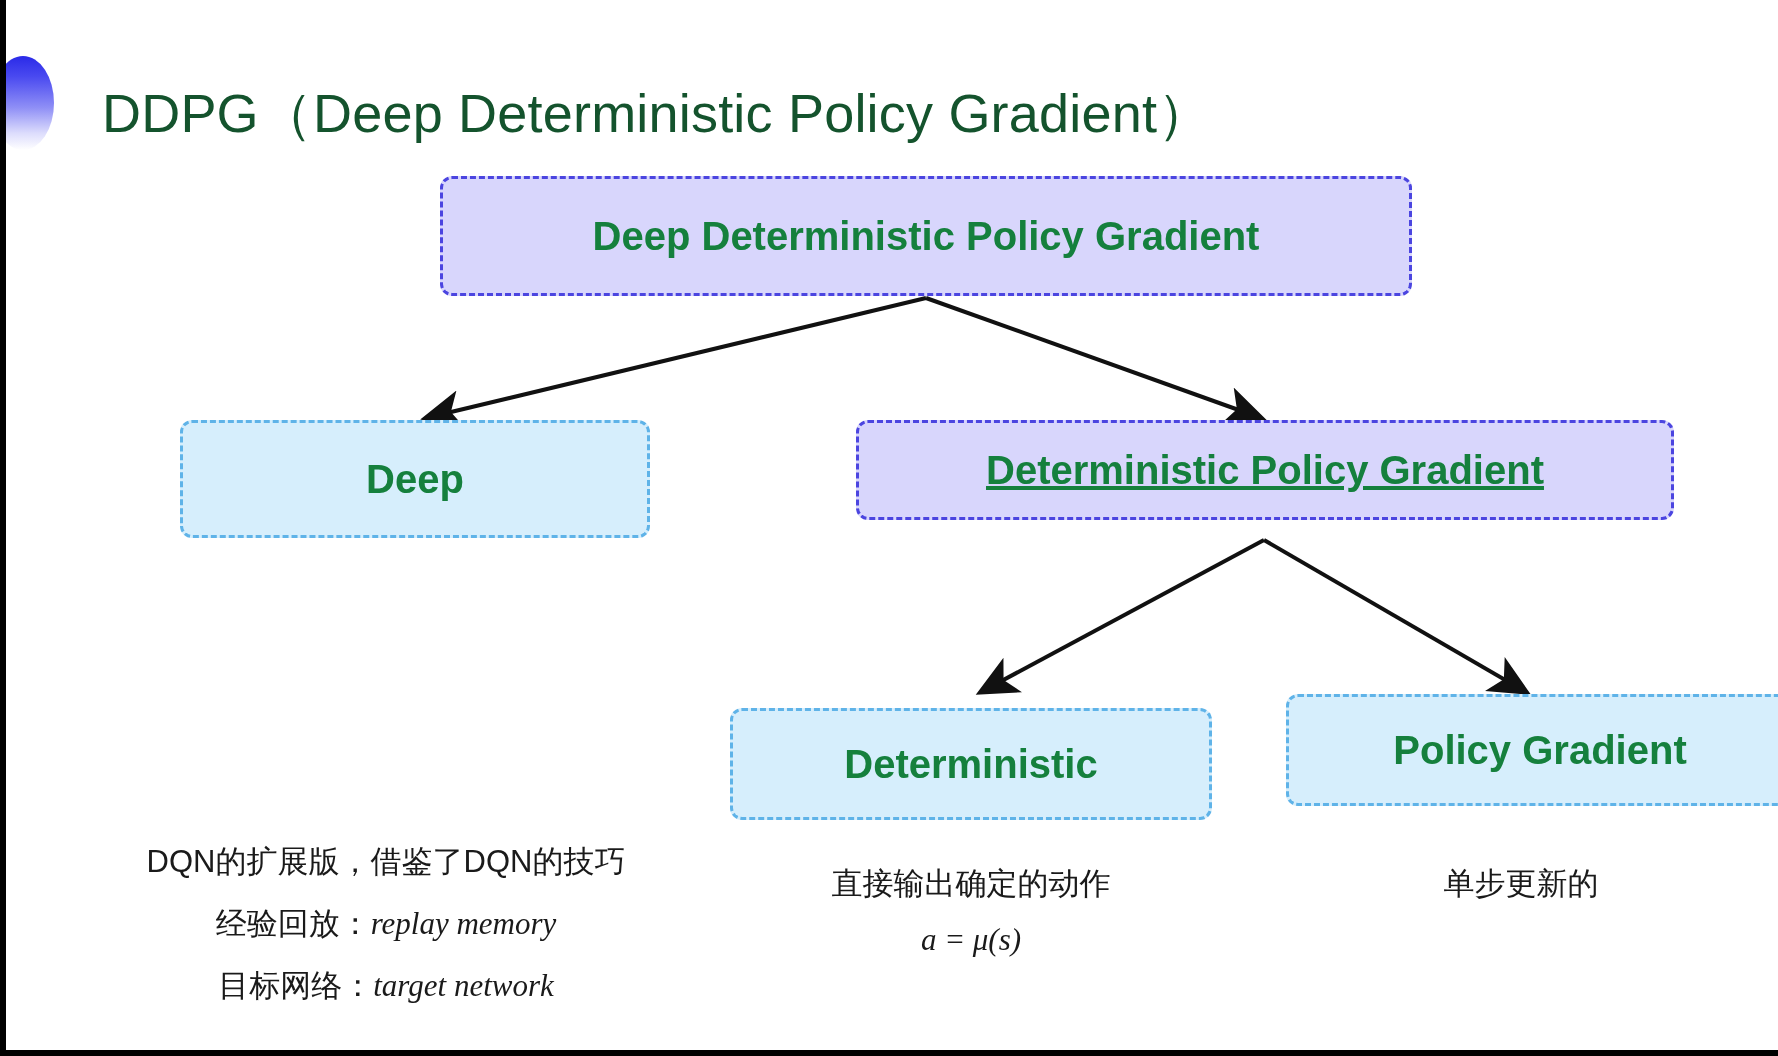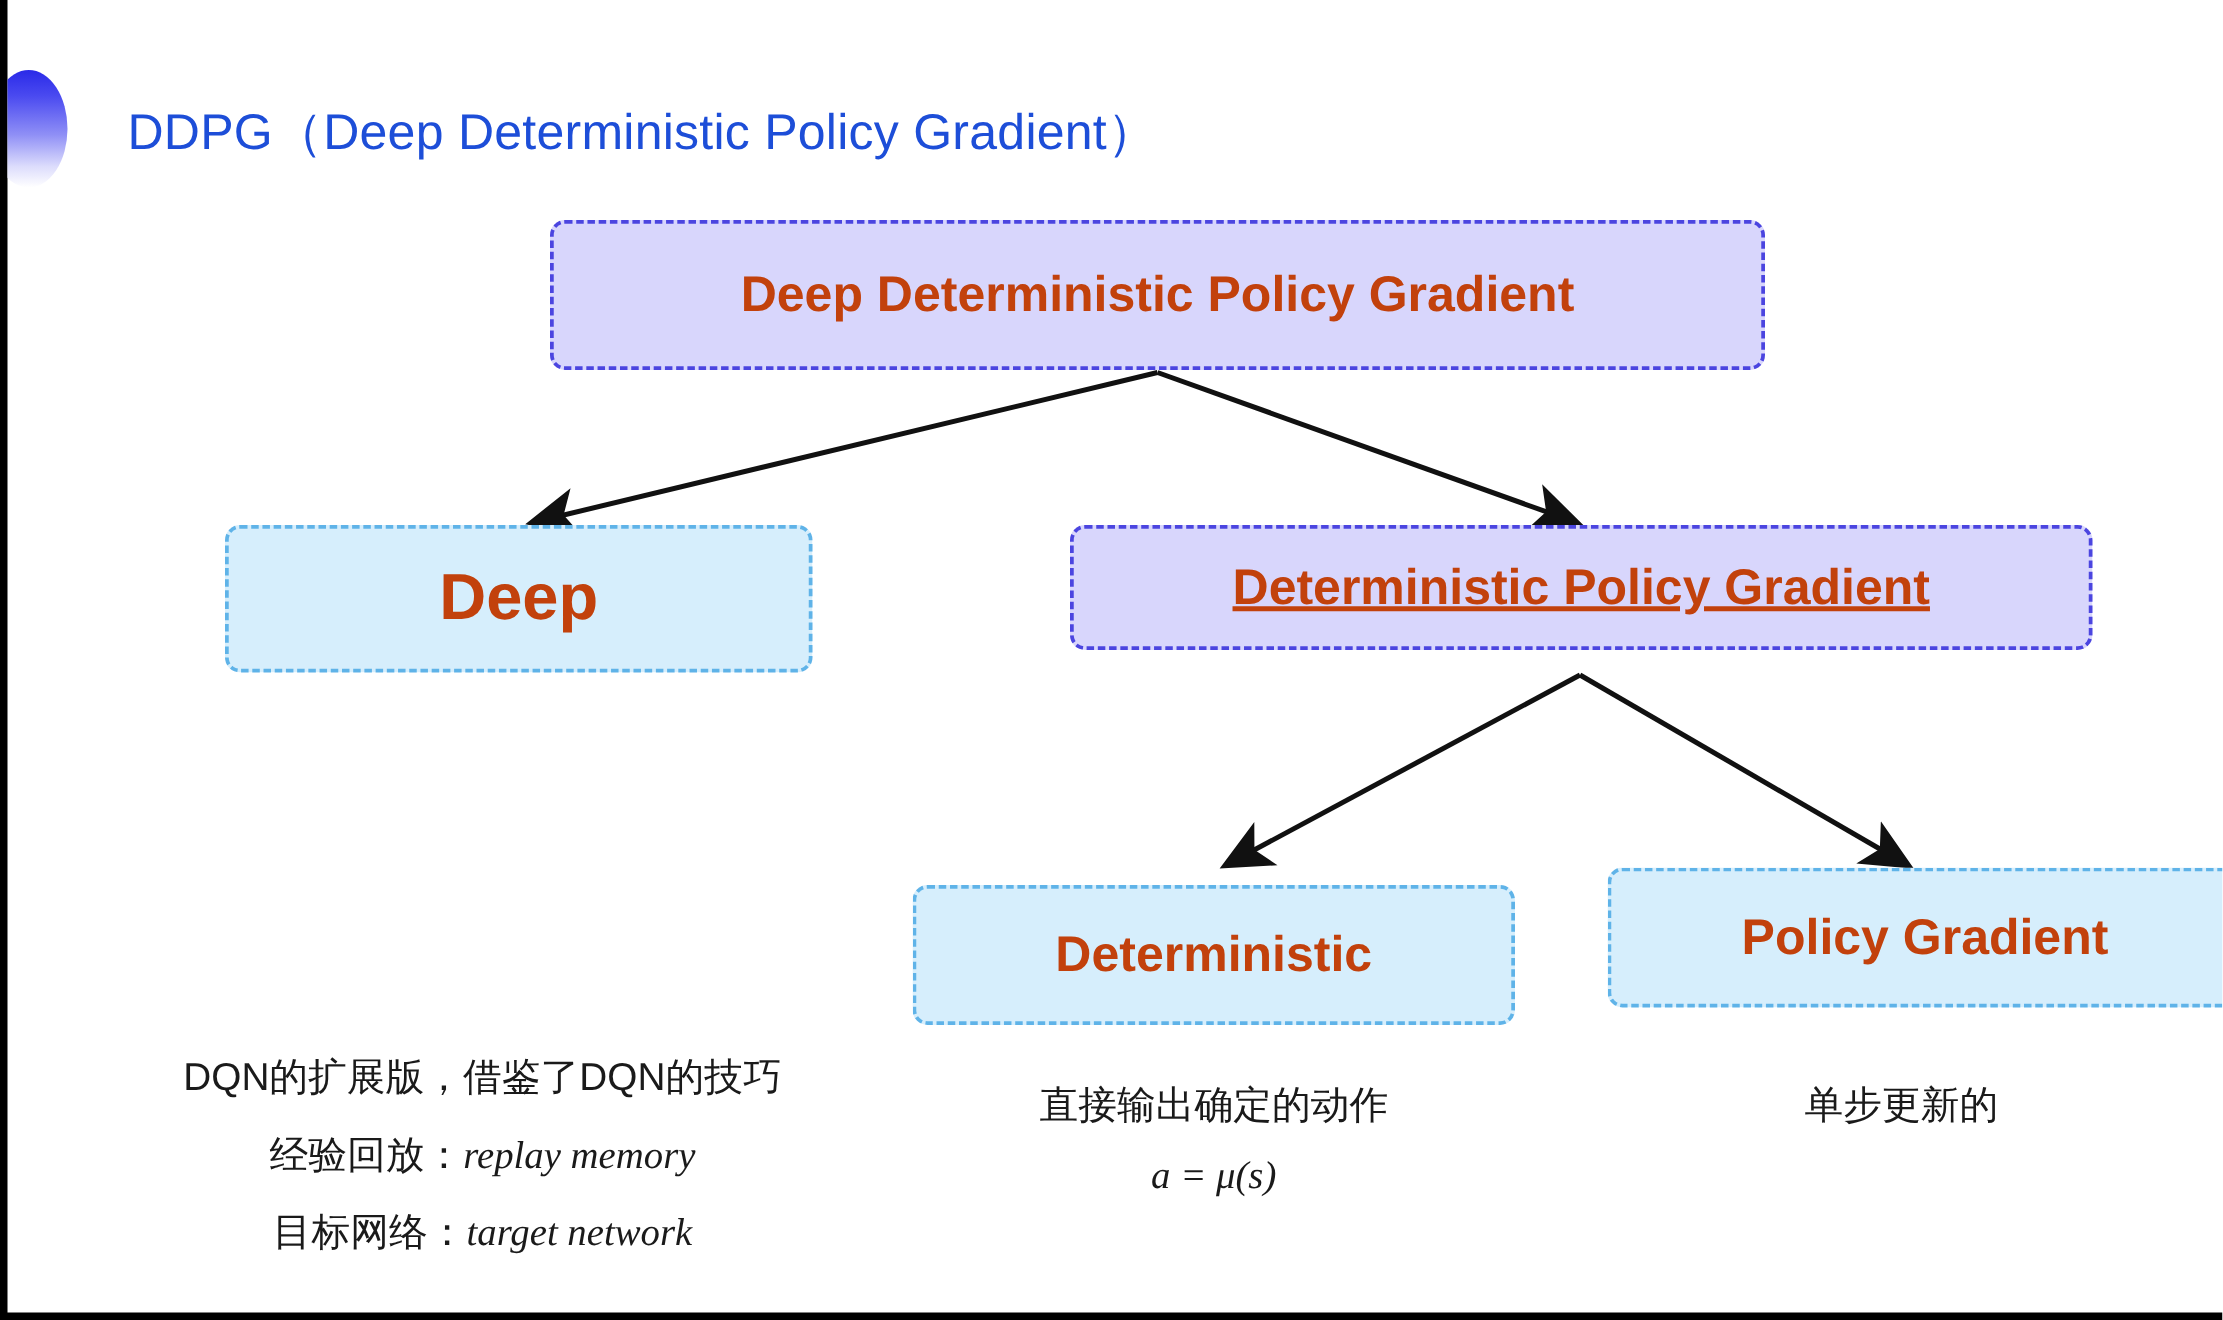--- a/index.html
+++ b/index.html
@@ -28,53 +28,53 @@
     top: 56px;
     width: 62px;
     height: 94px;
     border-radius: 50%;
     background: linear-gradient(to bottom, #2a2ae8 0%, #4a4af0 22%, #8f8ff6 55%, #dcdcfc 82%, #ffffff 100%);
   }
   #page-title {
     position: absolute;
     left: 96px;
     top: 78px;
-    font-size: 40px;
-    color: #1d4ed8;
+    font-size: 54px;
+    color: #14532d;
     font-weight: 400;
     letter-spacing: 0.2px;
     white-space: nowrap;
     font-family: "Liberation Sans", "DejaVu Sans", sans-serif;
   }
 
   
   .node {
     position: absolute;
     box-sizing: border-box;
     border-radius: 12px;
     display: flex;
     align-items: center;
     justify-content: center;
     text-align: center;
-    color: #c2410c;
+    color: #15803d;
     font-weight: 600;
     line-height: 1.15;
     font-family: "Liberation Sans", "DejaVu Sans", sans-serif;
   }
   .node.purple {
     background: #d8d6fc;
     border: 3px dashed #4b45e0;
   }
   .node.blue {
     background: #d6eefc;
     border: 3px dashed #5fb3e8;
   }
 
   #node-root   { left: 434px; top: 176px; width: 972px; height: 120px; font-size: 40px; }
-  #node-deep   { left: 174px; top: 420px; width: 470px; height: 118px; font-size: 52px; }
+  #node-deep   { left: 174px; top: 420px; width: 470px; height: 118px; font-size: 40px; }
   #node-dpg    { left: 850px; top: 420px; width: 818px; height: 100px; font-size: 40px; text-decoration: underline; }
   #node-det    { left: 724px; top: 694px; width: 482px; height: 112px; font-size: 40px; margin-top: 14px; }
   #node-pg     { left: 1280px; top: 694px; width: 508px; height: 112px; font-size: 40px; }
 
   
   #arrows {
     position: absolute;
     left: 0; top: 0;
     width: 1778px;
     height: 1056px;

